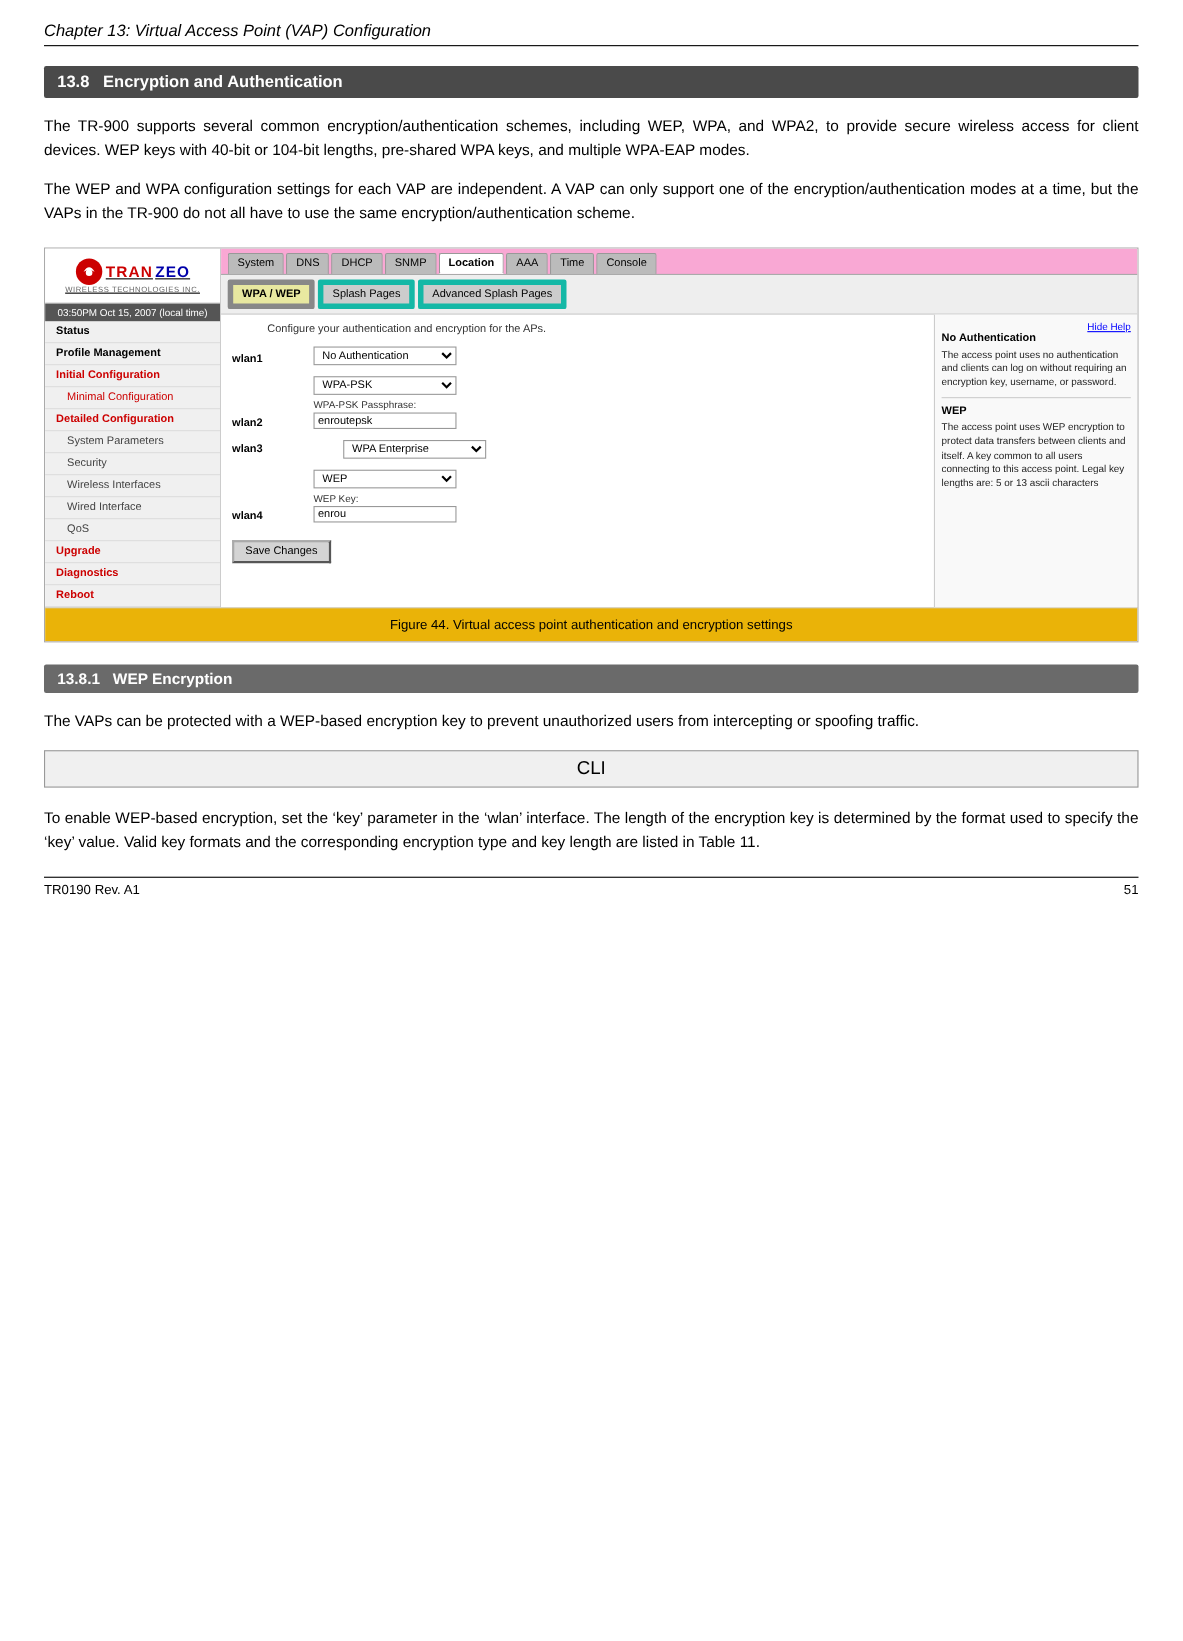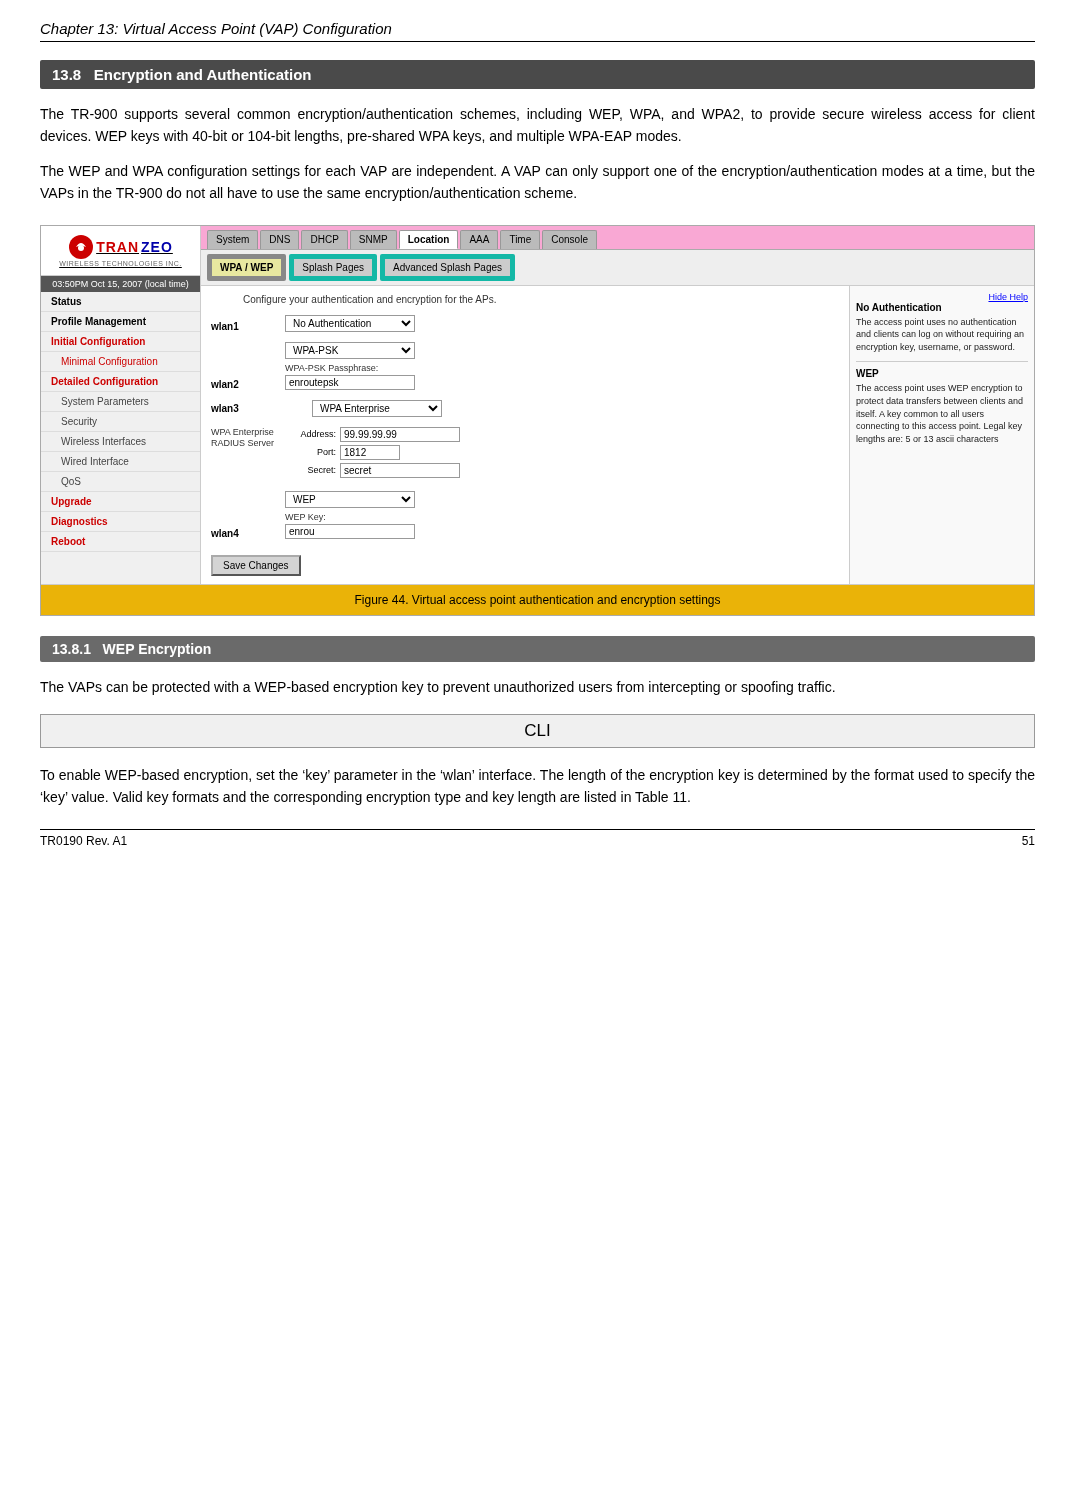--- a/index.html
+++ b/index.html
@@ -433,37 +433,20 @@
               <div style="display:flex;align-items:flex-start;gap:6px;width:100%;">
                 <div class="wlan-label">wlan3</div>
                 <div style="flex:1;padding-left:45px;">
                   <select class="wlan-select">
                     <option>WPA Enterprise</option>
                   </select>
                 </div>
               </div>
             </div>
             
-            <div style="display:flex;margin-bottom:10px;">
-              <div style="width:80px;font-size:9px;color:#333;line-height:1.3;">WPA Enterprise RADIUS Server</div>
-              <div>
-                <div class="enterprise-row">
-                  <span class="enterprise-label">Address:</span>
-                  <input type="text" class="enterprise-input" value="99.99.99.99" style="">
-                </div>
-                <div class="enterprise-row">
-                  <span class="enterprise-label">Port:</span>
-                  <input type="text" class="enterprise-input" style="width: 60px;" value="1812">
-                </div>
-                <div class="enterprise-row">
-                  <span class="enterprise-label">Secret:</span>
-                  <input type="text" class="enterprise-input" value="secret" style="">
-                </div>
-              </div>
-            </div>
 
             
             <div class="wlan-row">
               <div class="wlan-label">wlan4</div>
               <div class="wlan-control">
                 <select class="wlan-select">
                   <option>WEP</option>
                 </select>
                 <div class="wlan-sub-label">WEP Key:</div>
                 <input type="text" class="wlan-input" value="enrou" style="">

